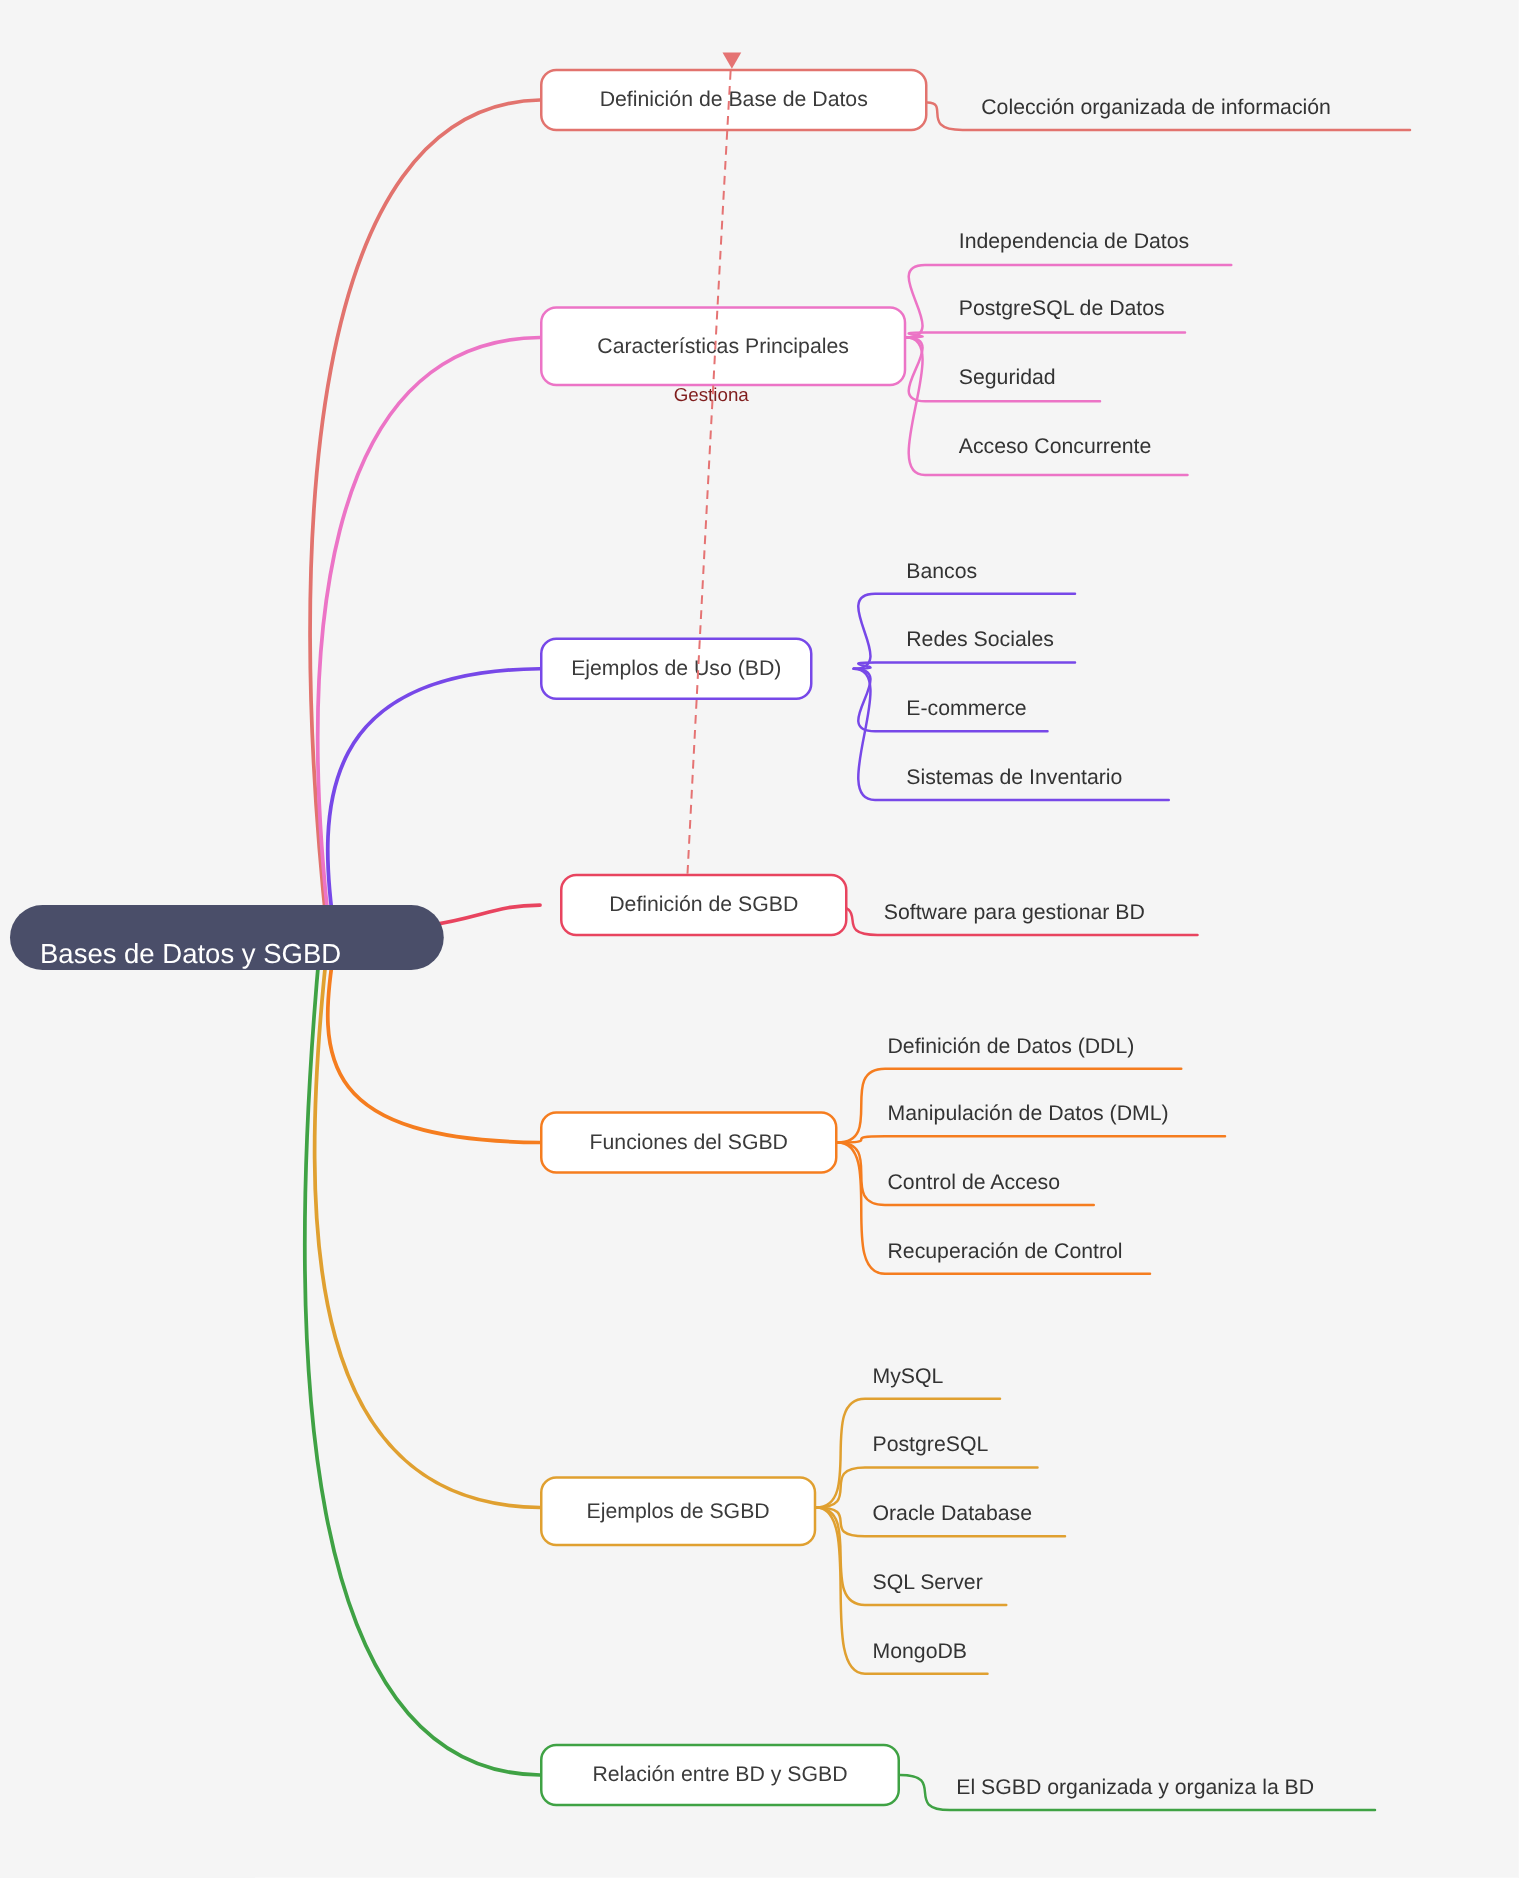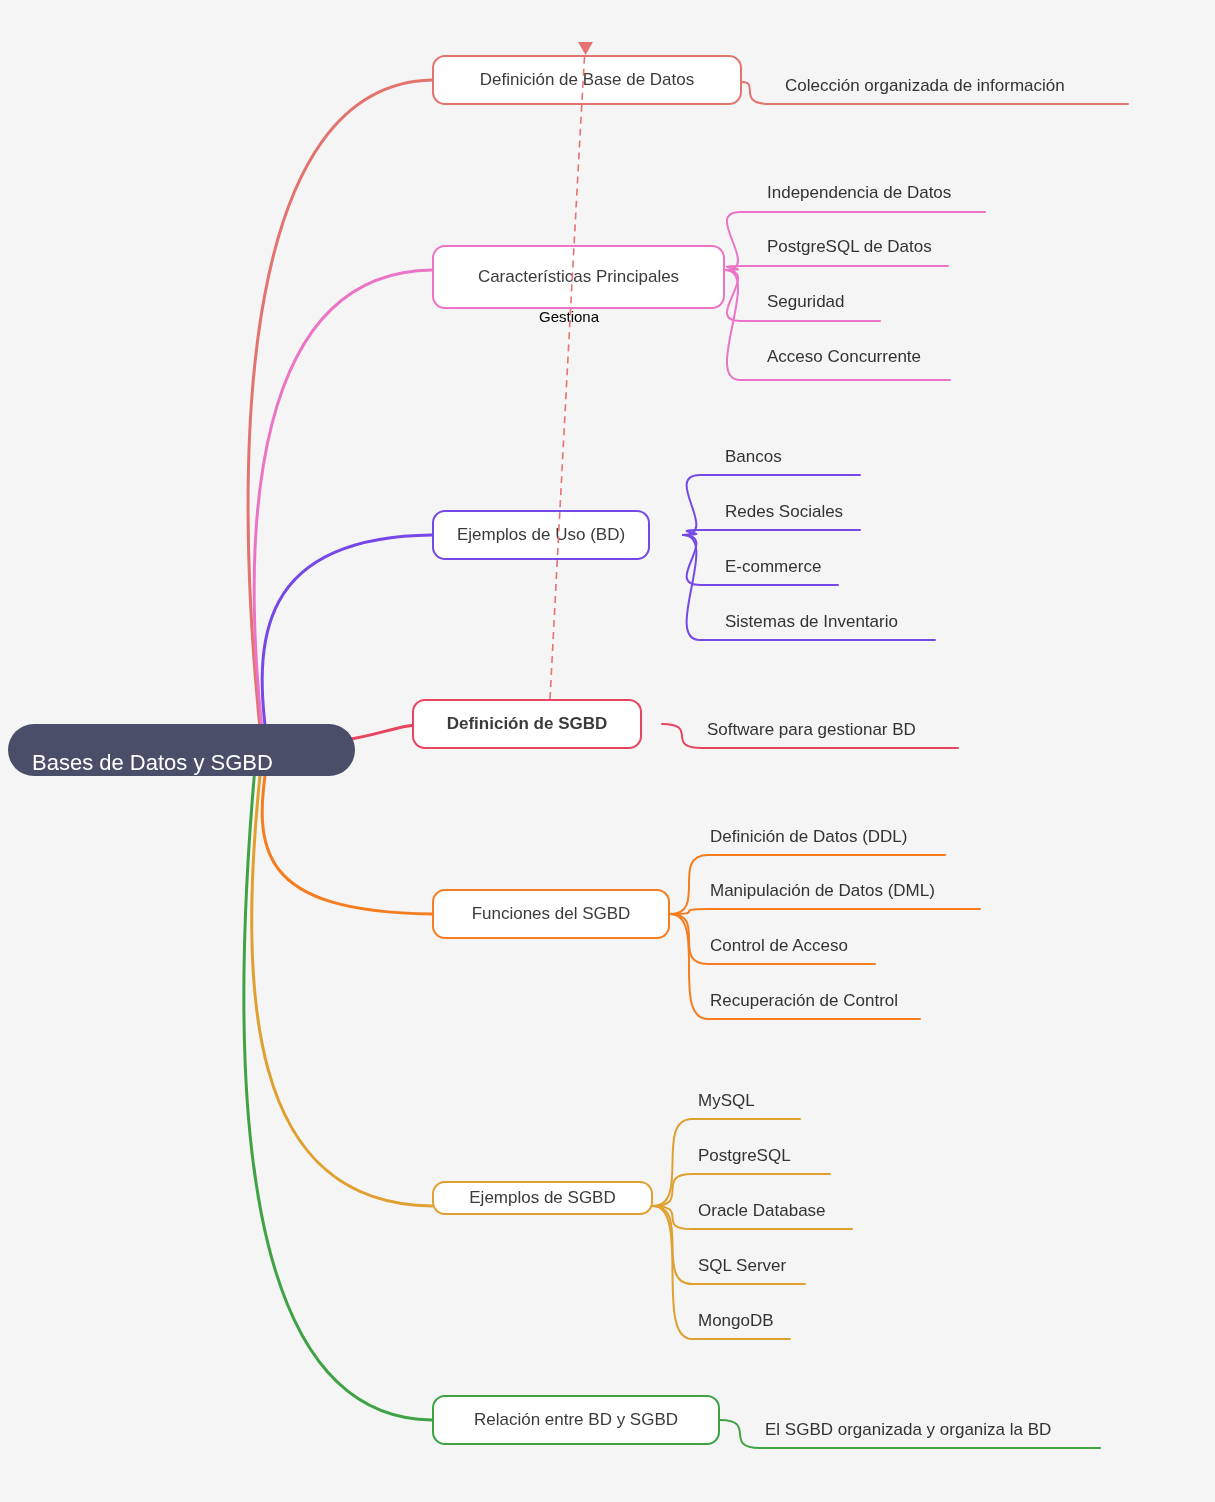--- a/index.html
+++ b/index.html
@@ -17,21 +17,21 @@
     font-size:17px; color:#3b3b3b; z-index:2; white-space:nowrap;
   }
   .root-node {
     position:absolute; border-radius:26px; display:flex; align-items:flex-end;
     font-size:22px; padding-left:24px; z-index:2; white-space:nowrap;
   }
   .leaf {
     position:absolute; font-size:17px; color:#333333; height:22px;
     line-height:22px; z-index:2; white-space:nowrap;
   }
-  .assoc-label { position:absolute; font-size:15px; color:#000000; z-index:3; }
+  .assoc-label { position:absolute; font-size:15px; color:#7f1d1d; z-index:3; }
 </style>
 </head>
 <body>
 
 <div class="canvas" style="background-color: rgb(245, 245, 245);">
 
   <svg class="links" width="1215" height="1502">
 
     <path class="trunk" d="M 262 748 C 228 430 246 84 432 80" stroke="#e2736e"></path>
     <path class="trunk" d="M 264 748 C 238 520 255 272 432 270" stroke="#ec74c6"></path>
@@ -75,27 +75,27 @@
 
   <div class="node" style="left: 432px; top: 55px; width: 310px; height: 50px; border-color: rgb(226, 115, 110);">
     <span>Definición de Base de Datos</span>
   </div>
   <div class="node" style="left: 432px; top: 245px; width: 293px; height: 64px; border-color: rgb(236, 116, 198);">
     <span>Características Principales</span>
   </div>
   <div class="node" style="left: 432px; top: 510px; width: 218px; height: 50px; border-color: rgb(119, 72, 232);">
     <span>Ejemplos de Uso (BD)</span>
   </div>
-  <div class="node" style="left: 412px; top: 699px; width: 230px; height: 50px; border-color: rgb(232, 68, 95); font-weight: bold;">
+  <div class="node" style="left: 448px; top: 699px; width: 230px; height: 50px; border-color: rgb(232, 68, 95);">
     <span>Definición de SGBD</span>
   </div>
   <div class="node" style="left: 432px; top: 889px; width: 238px; height: 50px; border-color: rgb(245, 125, 31);">
     <span>Funciones del SGBD</span>
   </div>
-  <div class="node" style="left: 432px; top: 1181px; width: 221px; height: 34px; border-color: rgb(224, 160, 48); text-align: right;">
+  <div class="node" style="left: 432px; top: 1181px; width: 221px; height: 56px; border-color: rgb(224, 160, 48); text-align: right;">
     <span>Ejemplos de SGBD</span>
   </div>
   <div class="node" style="left: 432px; top: 1395px; width: 288px; height: 50px; border-color: rgb(63, 162, 68);">
     <span>Relación entre BD y SGBD</span>
   </div>
 
   <div class="leaf" style="left:785px; top:75px">Colección organizada de información</div>
 
   <div class="leaf" style="left:767px; top:182px">Independencia de Datos</div>
   <div class="leaf" style="left:767px; top:236px">PostgreSQL de Datos</div>

